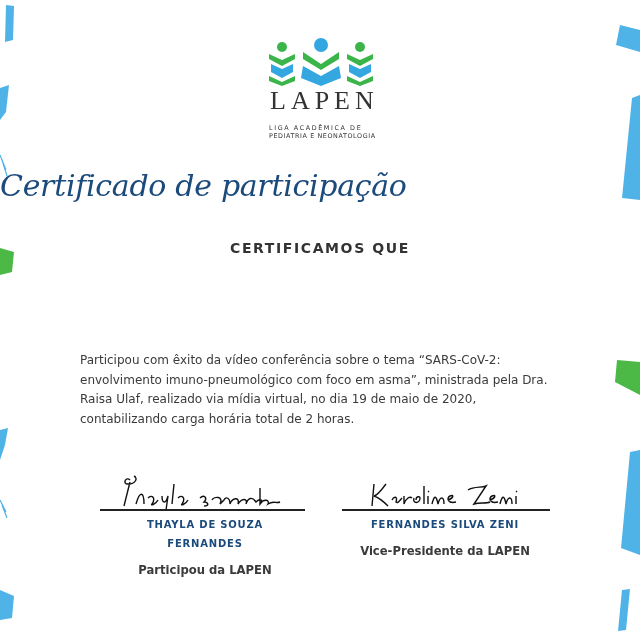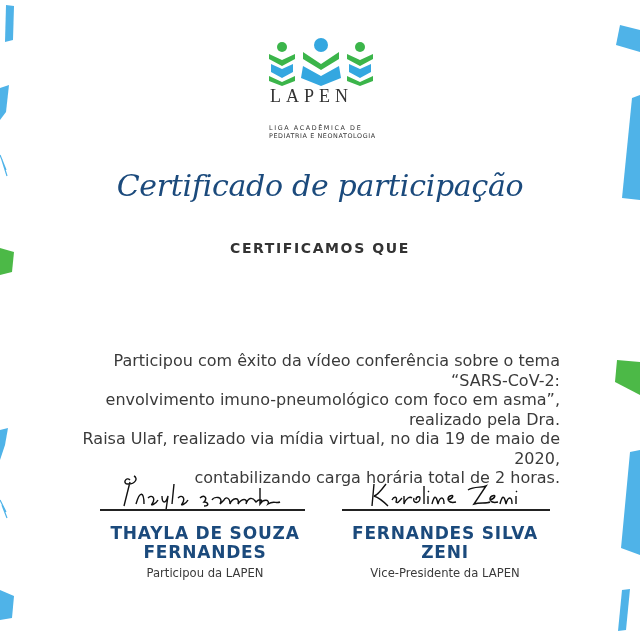--- a/index.html
+++ b/index.html
@@ -6,56 +6,56 @@
     html, body { width: 640px; height: 640px; background: #ffffff; overflow: hidden; }
     body { position: relative; font-family: "Liberation Sans", "DejaVu Sans", sans-serif; color: #3a3a3a; }
 
     .decor { position: absolute; left: 0; top: 0; width: 640px; height: 640px; pointer-events: none; }
 
     .logo { position: absolute; left: 265px; top: 36px; width: 115px; height: 100px; }
     .logo-mark { position: absolute; left: 0; top: 0; width: 112px; height: 50px; }
     .logo-word {
       position: absolute; left: 5px; top: 50px; width: 110px;
       font-family: "Liberation Serif", "DejaVu Serif", serif;
-      font-size: 18px; letter-spacing: 5px; color: #333;
+      font-size: 26px; letter-spacing: 5px; color: #333;
     }
     .logo-sub {
       position: absolute; left: 4px; top: 88px; width: 112px;
       font-family: "DejaVu Sans", sans-serif; font-size: 6.4px; line-height: 8px;
       letter-spacing: 0.6px; color: #333; text-transform: uppercase;
     }
     .logo-sub span { display: block; }
     .logo-sub .l1 { letter-spacing: 1.6px; }
 
     .title {
-      position: absolute; left: 0; top: 168px; width: 640px; text-align: center;
+      position: absolute; left: 0; top: 168px; width: 640px; text-align: left;
       font-family: "DejaVu Serif", serif; font-style: italic;
       font-size: 30px; color: #1b4a7c; letter-spacing: -0.3px;
     }
     .certify {
       position: absolute; left: 0; top: 240px; width: 640px; text-align: center;
       font-family: "DejaVu Sans", sans-serif; font-weight: bold;
       font-size: 14px; letter-spacing: 1.6px; color: #333;
     }
     .body-text {
-      position: absolute; left: 80px; top: 351px; width: 480px; text-align: right;
-      font-family: "DejaVu Sans", sans-serif; font-size: 16px; line-height: 19.5px; color: #3a3a3a;
+      position: absolute; left: 80px; top: 351px; width: 480px; text-align: left;
+      font-family: "DejaVu Sans", sans-serif; font-size: 12px; line-height: 19.5px; color: #3a3a3a;
     }
 
     .sig-block { position: absolute; text-align: center; }
     .sig-left { left: 100px; top: 470px; width: 210px; }
     .sig-right { left: 340px; top: 470px; width: 210px; }
     .sig-hand { height: 42px; position: relative; }
     .sig-hand svg { position: absolute; left: 0; top: 0; }
     .sig-name {
-      font-family: "DejaVu Sans", sans-serif; font-weight: bold; font-size: 17px;
-      letter-spacing: 0.8px; color: #1b4a7c; line-height: 19px; margin-top: 12px;
+      font-family: "DejaVu Sans", sans-serif; font-weight: bold; font-size: 10px;
+      letter-spacing: 0.8px; color: #1b4a7c; line-height: 19px; margin-top: 3px;
     }
     .sig-role {
-      font-family: "DejaVu Sans", sans-serif; font-size: 11.6px; color: #3a3a3a; margin-top: 4px;
+      font-family: "DejaVu Sans", sans-serif; font-size: 11.6px; color: #3a3a3a; margin-top: 10px; font-weight: bold;
     }
   </style>
 </head>
 <body>
 
 <svg class="decor" viewBox="0 0 640 640">
 
   <path d="M6 5 L14 6 L13 40 L5 42 Z" fill="#4fb3e8"></path>
   <path d="M0 88 L9 85 L6 112 L0 120 Z" fill="#4fb3e8"></path>
   <path d="M0 155 L6 170 M2 160 L7 176" stroke="#4fb3e8" stroke-width="1.2"></path>
@@ -94,21 +94,21 @@
     <span>PEDIATRIA E NEONATOLOGIA</span>
   </div>
 </div>
 
 <div class="title">Certificado de participação</div>
 
 <div class="certify">CERTIFICAMOS QUE</div>
 
 <div class="body-text">
   <div>Participou com êxito da vídeo conferência sobre o tema “SARS-CoV-2:</div>
-  <div>envolvimento imuno-pneumológico com foco em asma”, realizado pela Dra.</div>
+  <div>envolvimento imuno-pneumológico com foco em asma”, ministrada pela Dra.</div>
   <div>Raisa Ulaf, realizado via mídia virtual, no dia 19 de maio de 2020,</div>
   <div>contabilizando carga horária total de 2 horas.</div>
 </div>
 
 <div class="sig-block sig-left">
   <div class="sig-hand">
     <svg width="210" height="42" viewBox="0 0 210 42">
       <path d="M30 10 C26 6 22 14 28 14 C36 14 38 8 34 6 M30 12 L24 36 M36 34 C40 20 44 22 44 34 M48 28 C52 24 56 28 52 34 C50 36 56 34 58 30 M62 26 C62 34 66 34 68 26 L66 40 M74 14 L72 34 M78 28 C82 24 86 28 82 34 C80 36 86 34 88 30" fill="none" stroke="#111" stroke-width="1.4"></path>
       <path d="M100 28 C104 24 108 28 104 32 C108 32 110 36 104 36 M112 30 C114 26 124 26 120 34 L124 30 C126 26 130 28 130 34 C132 28 140 26 138 34 C142 28 148 28 146 34 C148 28 152 26 156 32 C160 28 164 30 160 34 M160 18 L160 34 C164 28 170 30 168 34 C174 30 176 34 180 32" fill="none" stroke="#111" stroke-width="1.4"></path>
       <line x1="0" y1="40" x2="205" y2="40" stroke="#222" stroke-width="2"></line>

